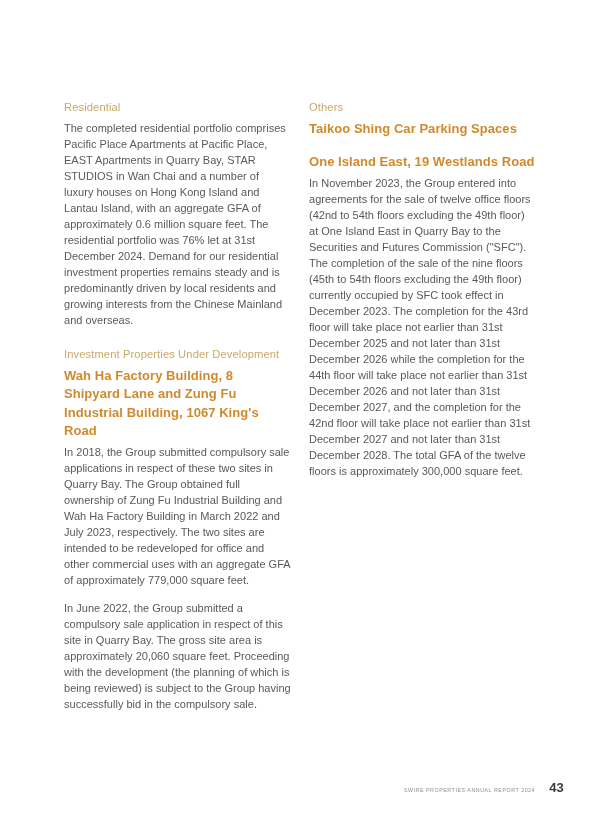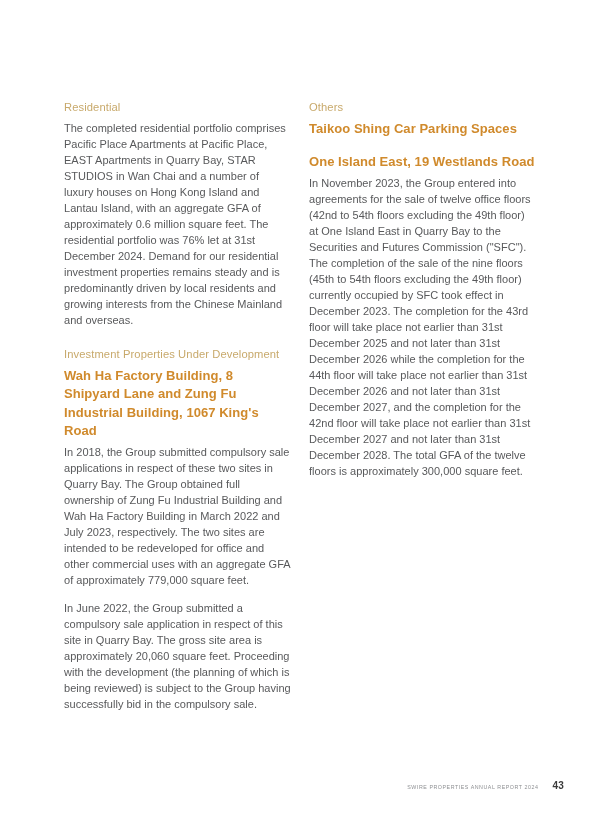--- a/index.html
+++ b/index.html
@@ -96,21 +96,21 @@
     font-size: 5.3px;
     letter-spacing: 0.55px;
     color: #8d8f92;
     font-weight: 400;
     text-transform: uppercase;
     margin-right: 14px;
     white-space: nowrap;
   }
 
   .footer-pagenum {
-    font-size: 10px;
+    font-size: 13px;
     font-weight: bold;
     color: #3b3b3b;
     letter-spacing: 0.2px;
     line-height: 1;
   }
 </style>
 </head>
 <body>
 
 <div class="page">

